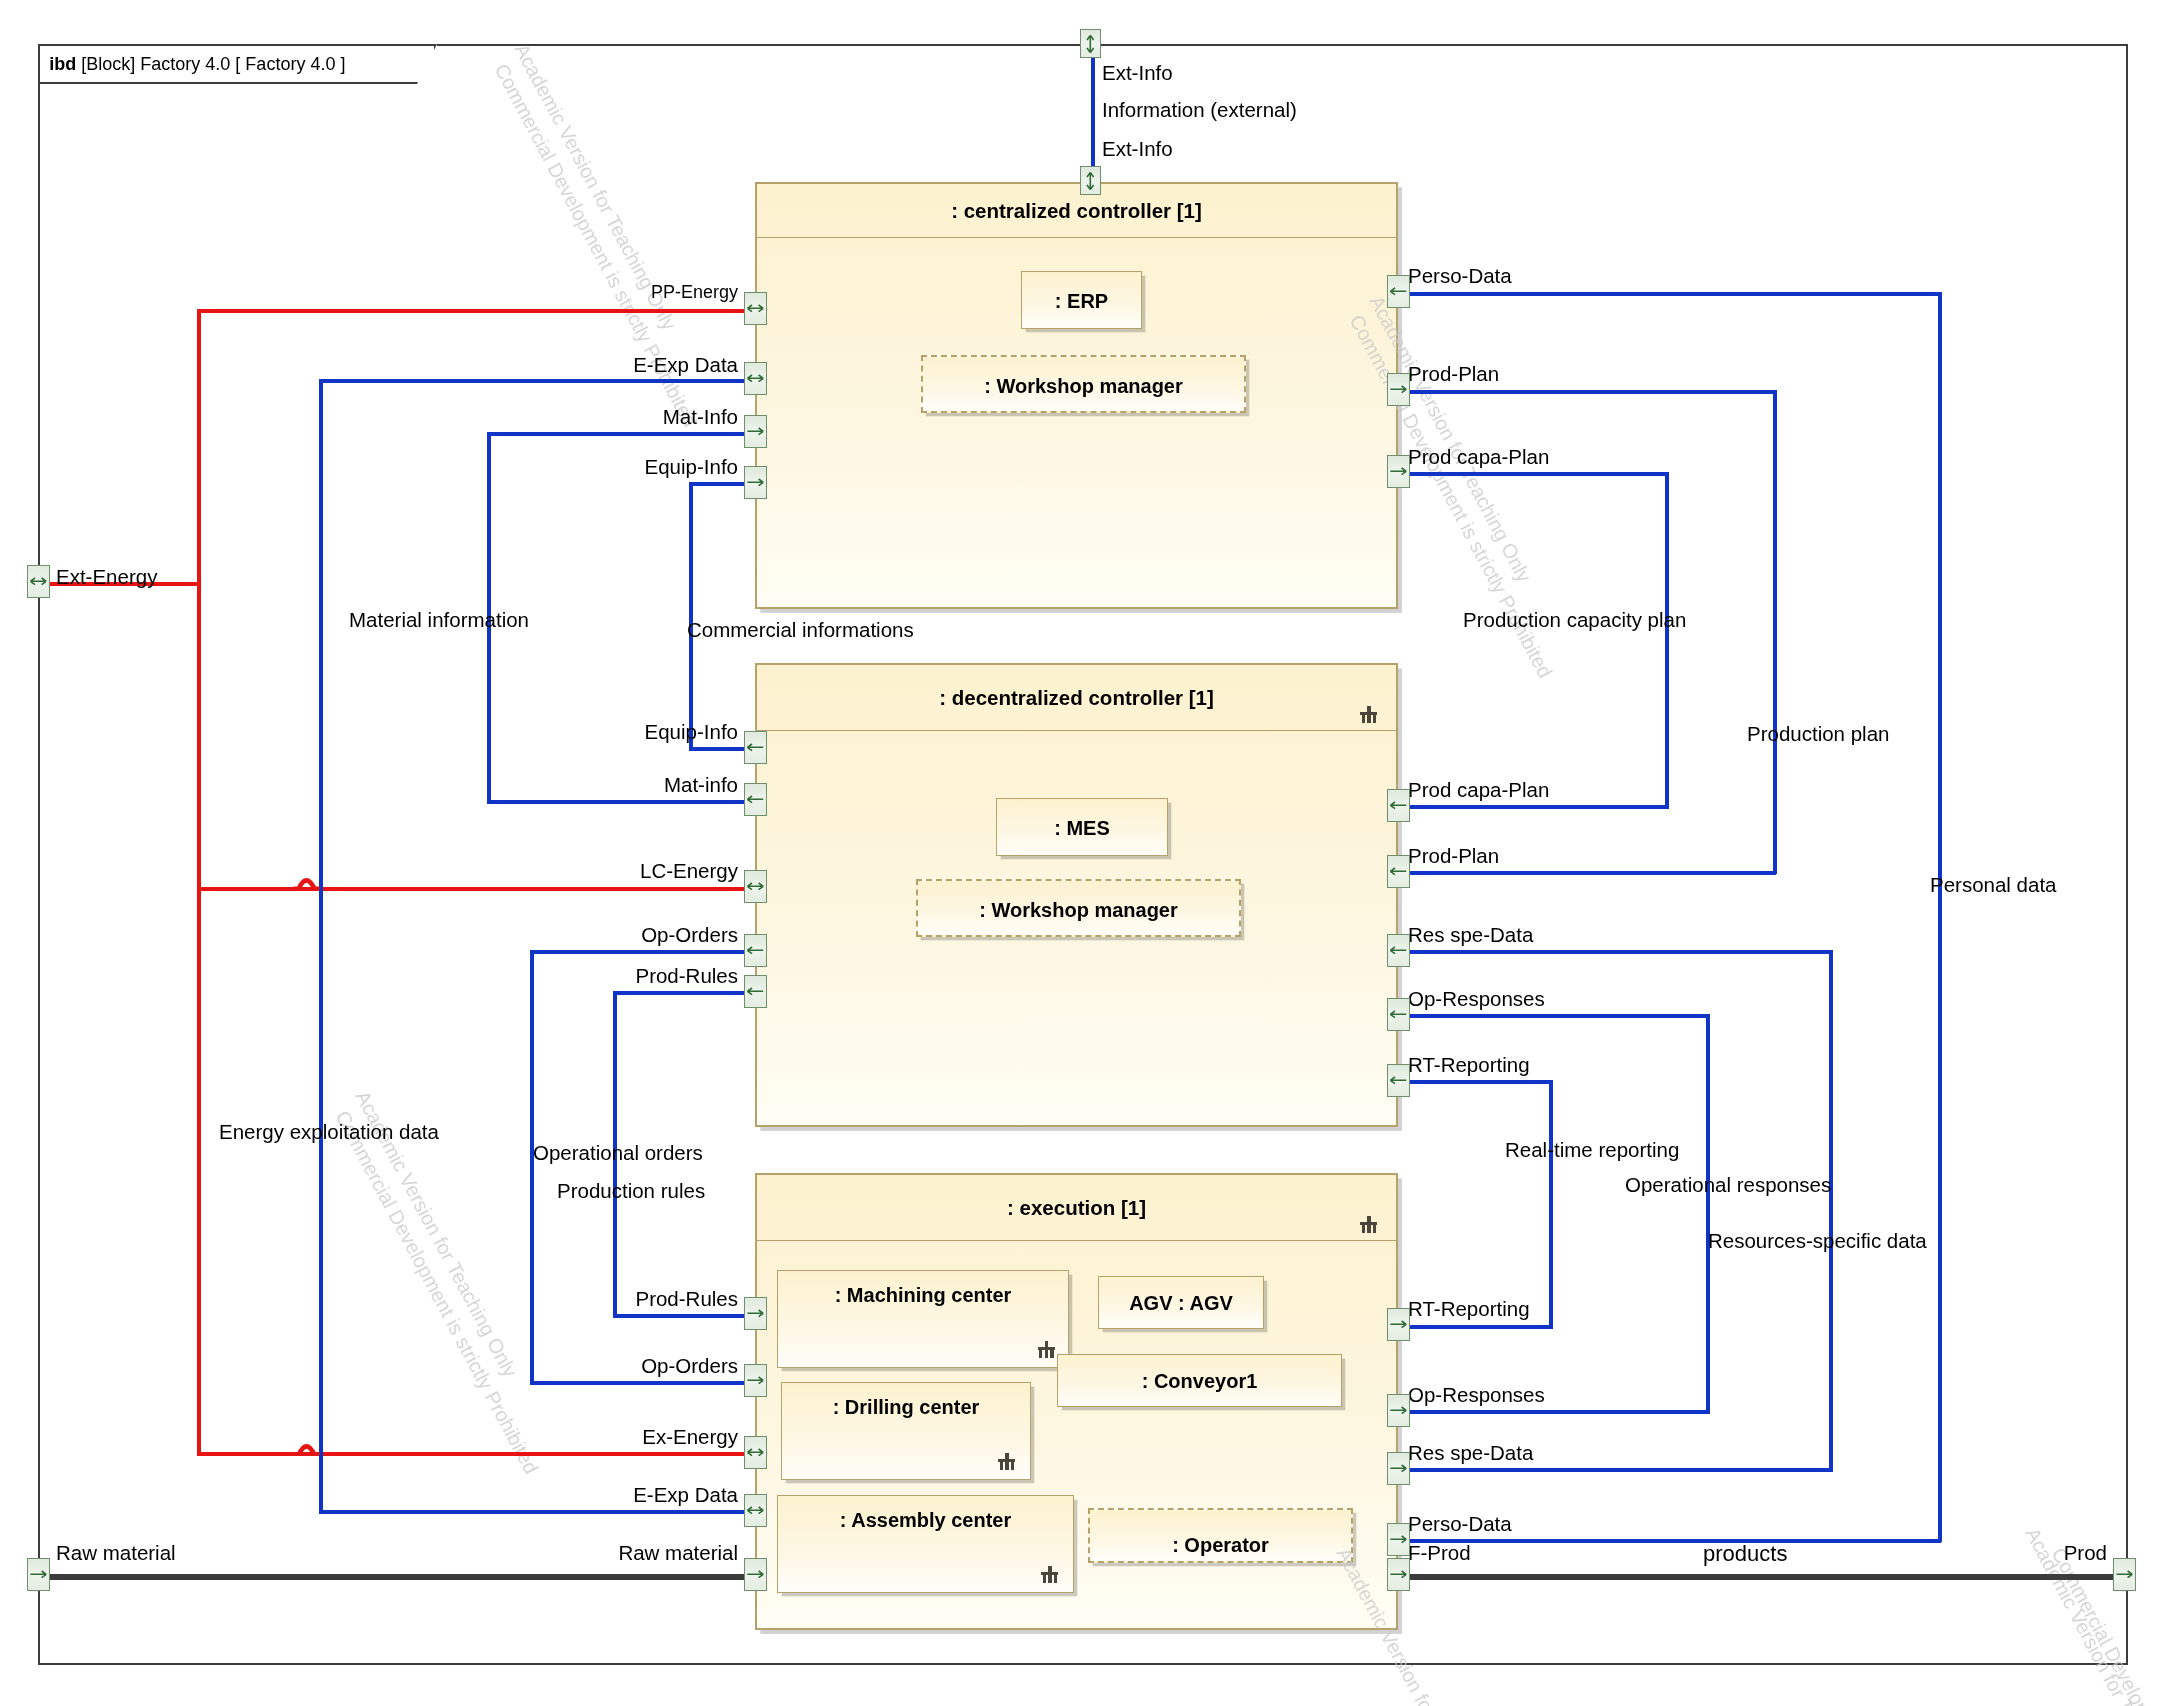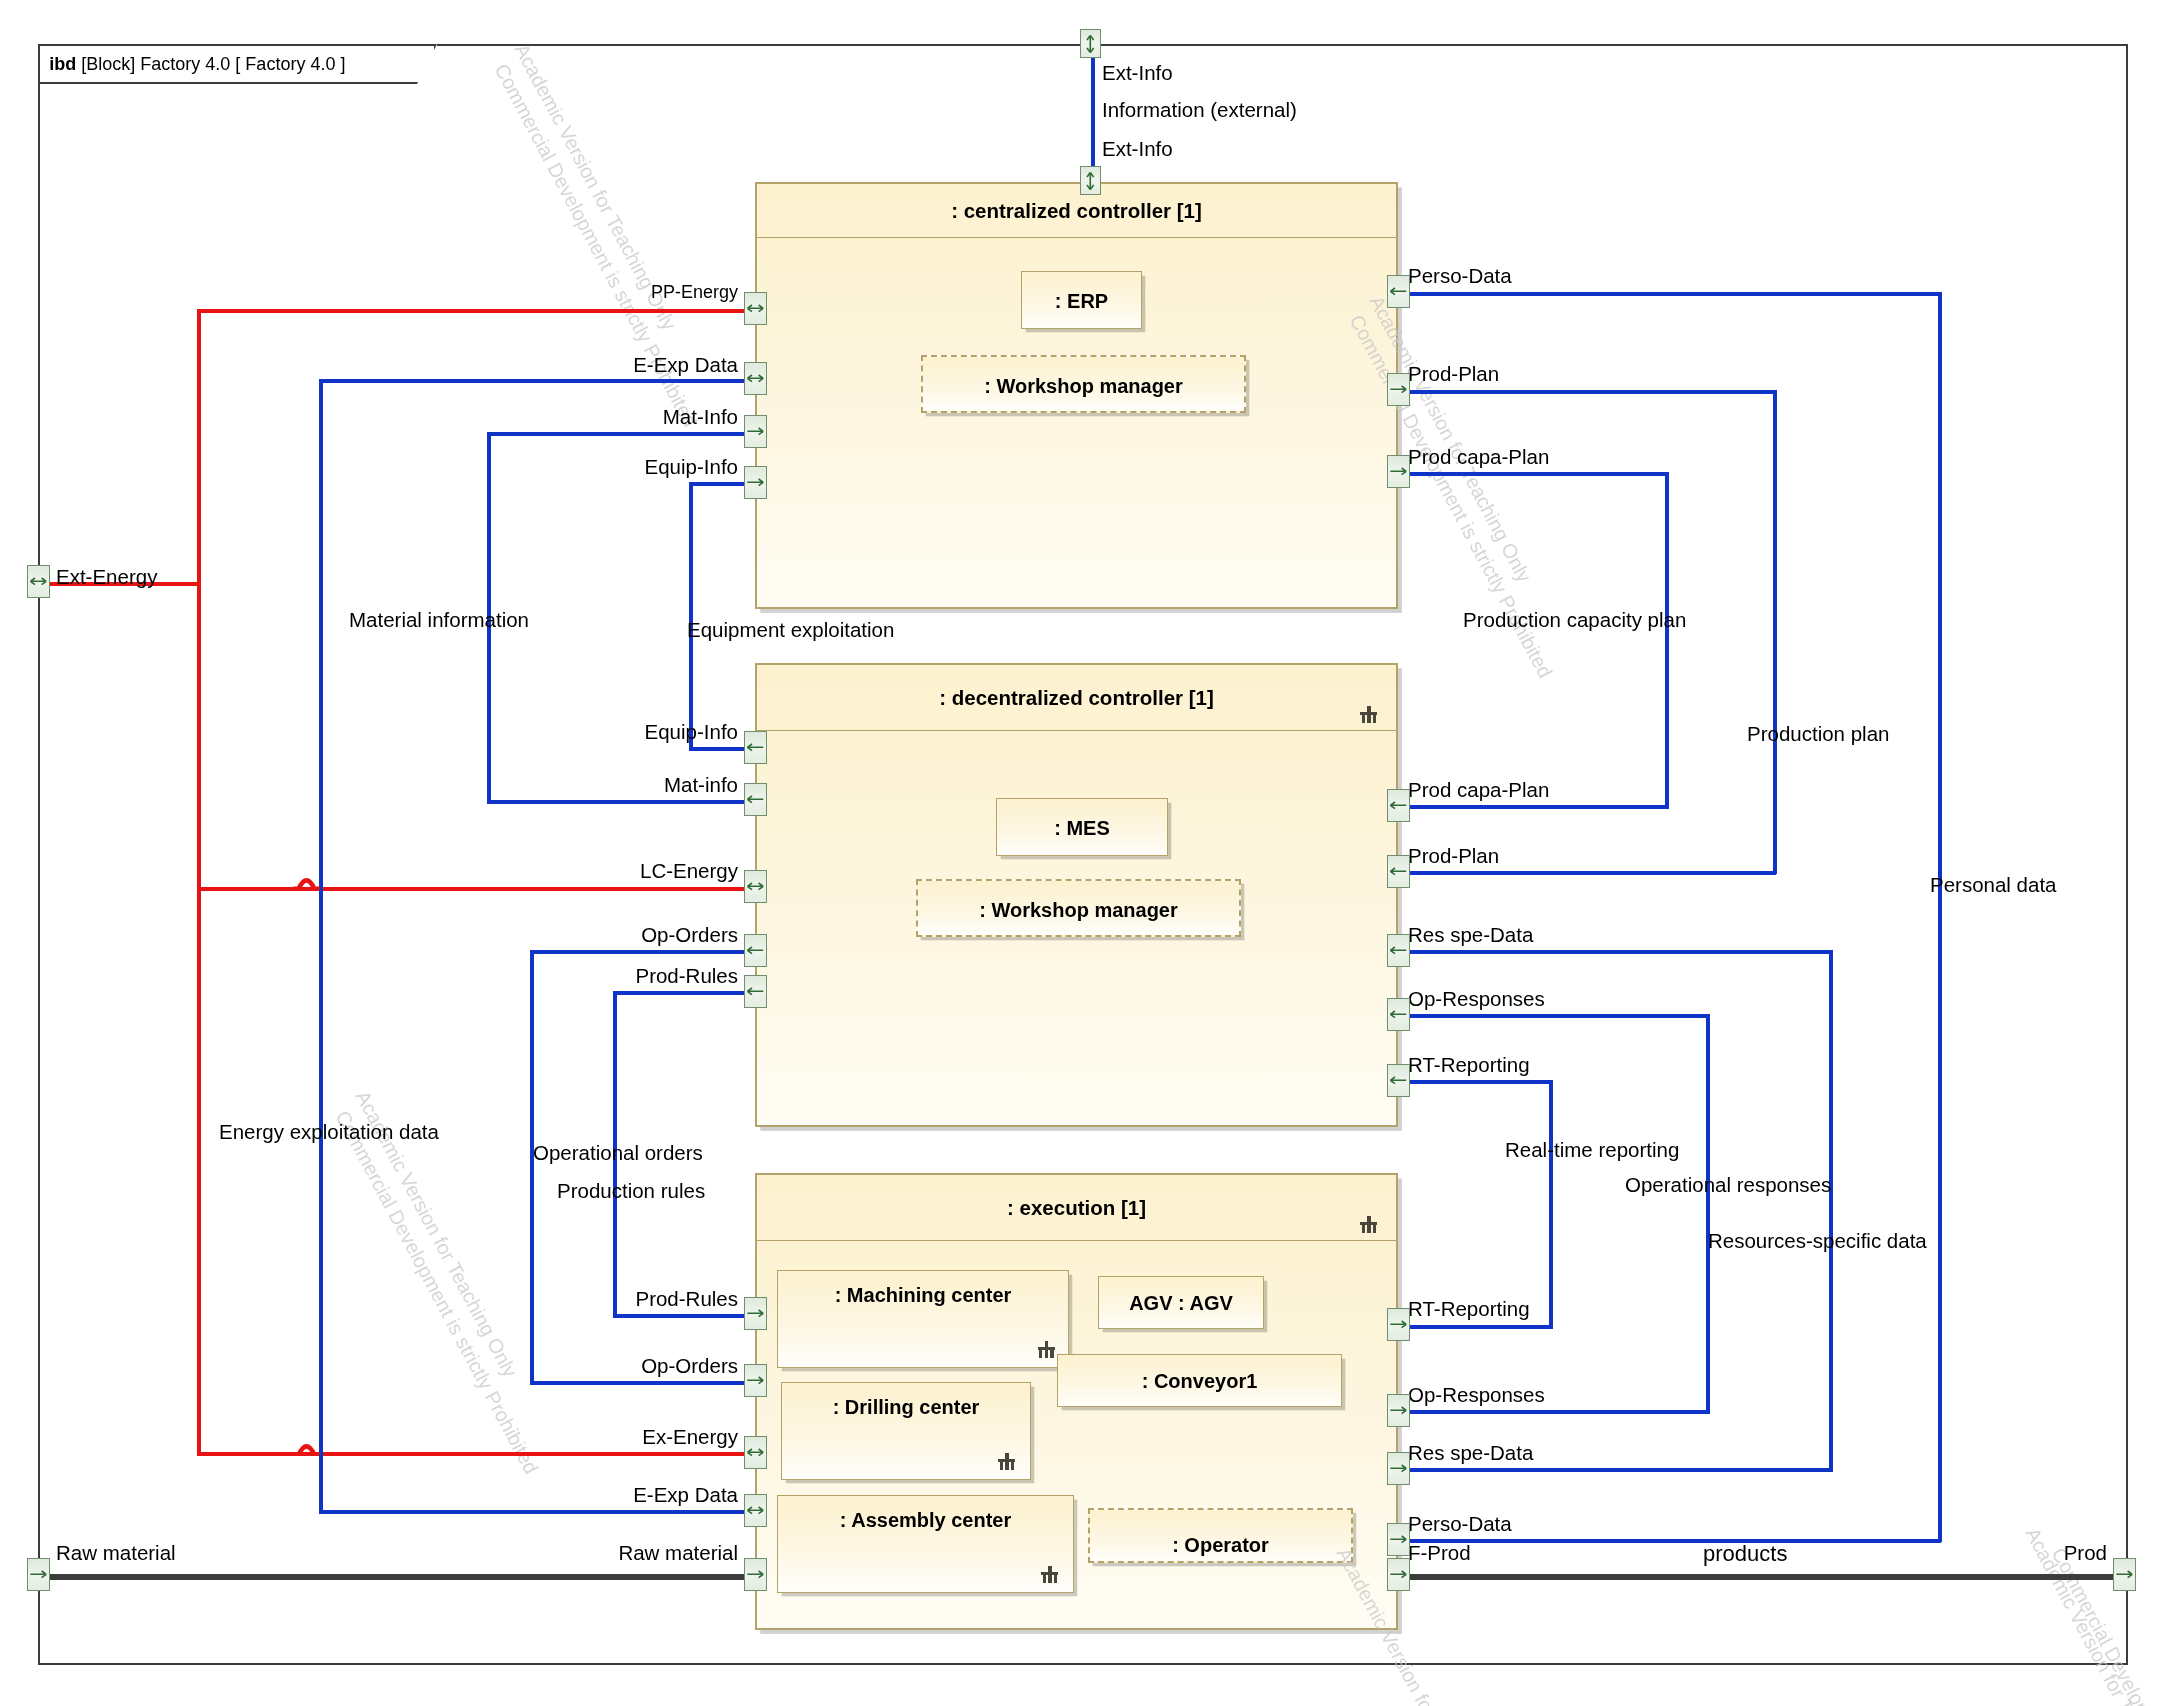--- a/index.html
+++ b/index.html
@@ -439,21 +439,21 @@
   <div class="lab r" style="left:738px;top:1483px;font-size:20.5px;">E-Exp Data</div>
   <div class="lab r" style="left:738px;top:1541px;font-size:20.5px;">Raw material</div>
 
   <div class="lab" style="left:1408px;top:1297px;font-size:20.5px;">RT-Reporting</div>
   <div class="lab" style="left:1408px;top:1383px;font-size:20.5px;">Op-Responses</div>
   <div class="lab" style="left:1408px;top:1441px;font-size:20.5px;">Res spe-Data</div>
   <div class="lab" style="left:1408px;top:1512px;font-size:20.5px;">Perso-Data</div>
   <div class="lab" style="left:1408px;top:1541px;font-size:20.5px;">F-Prod</div>
 
   <div class="lab" style="left:349px;top:608px;font-size:20.5px;">Material information</div>
-  <div class="lab" style="left:687px;top:618px;font-size:20.5px;">Equipment exploitation</div>
+  <div class="lab" style="left:687px;top:618px;font-size:20.5px;">Commercial informations</div>
   <div class="lab" style="left:219px;top:1120px;font-size:20.5px;">Energy exploitation data</div>
   <div class="lab" style="left:533px;top:1141px;font-size:20.5px;">Operational orders</div>
   <div class="lab" style="left:557px;top:1179px;font-size:20.5px;">Production rules</div>
 
   <div class="lab" style="left:1463px;top:608px;font-size:20.5px;">Production capacity plan</div>
   <div class="lab" style="left:1747px;top:722px;font-size:20.5px;">Production plan</div>
   <div class="lab" style="left:1930px;top:873px;font-size:20.5px;">Personal data</div>
   <div class="lab" style="left:1505px;top:1138px;font-size:20.5px;">Real-time reporting</div>
   <div class="lab" style="left:1625px;top:1173px;font-size:20.5px;">Operational responses</div>
   <div class="lab" style="left:1708px;top:1229px;font-size:20.5px;">Resources-specific data</div>

